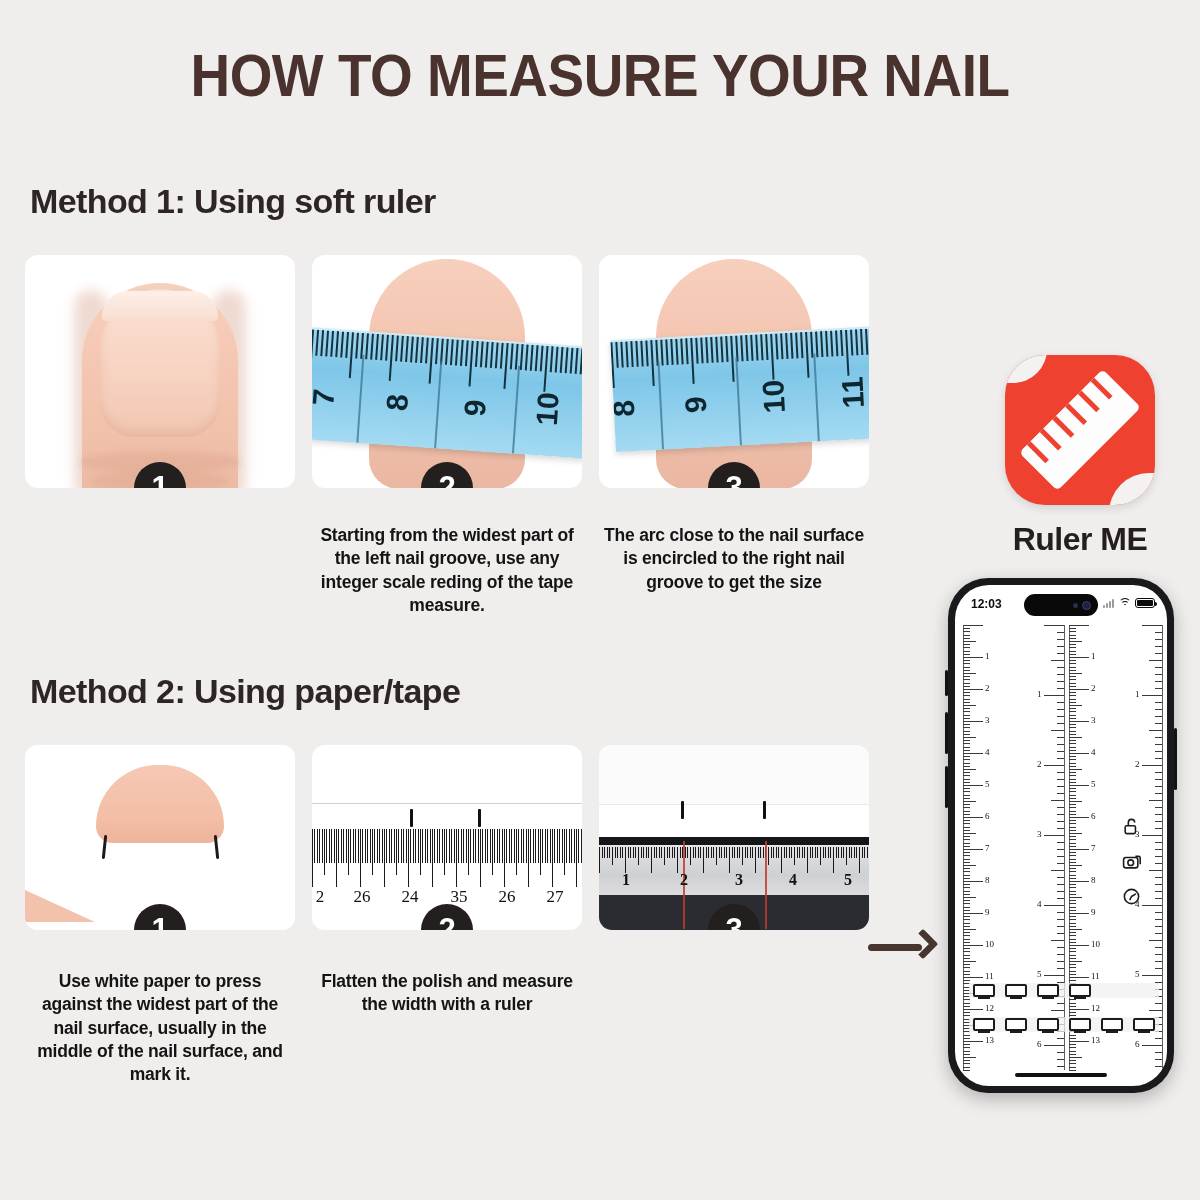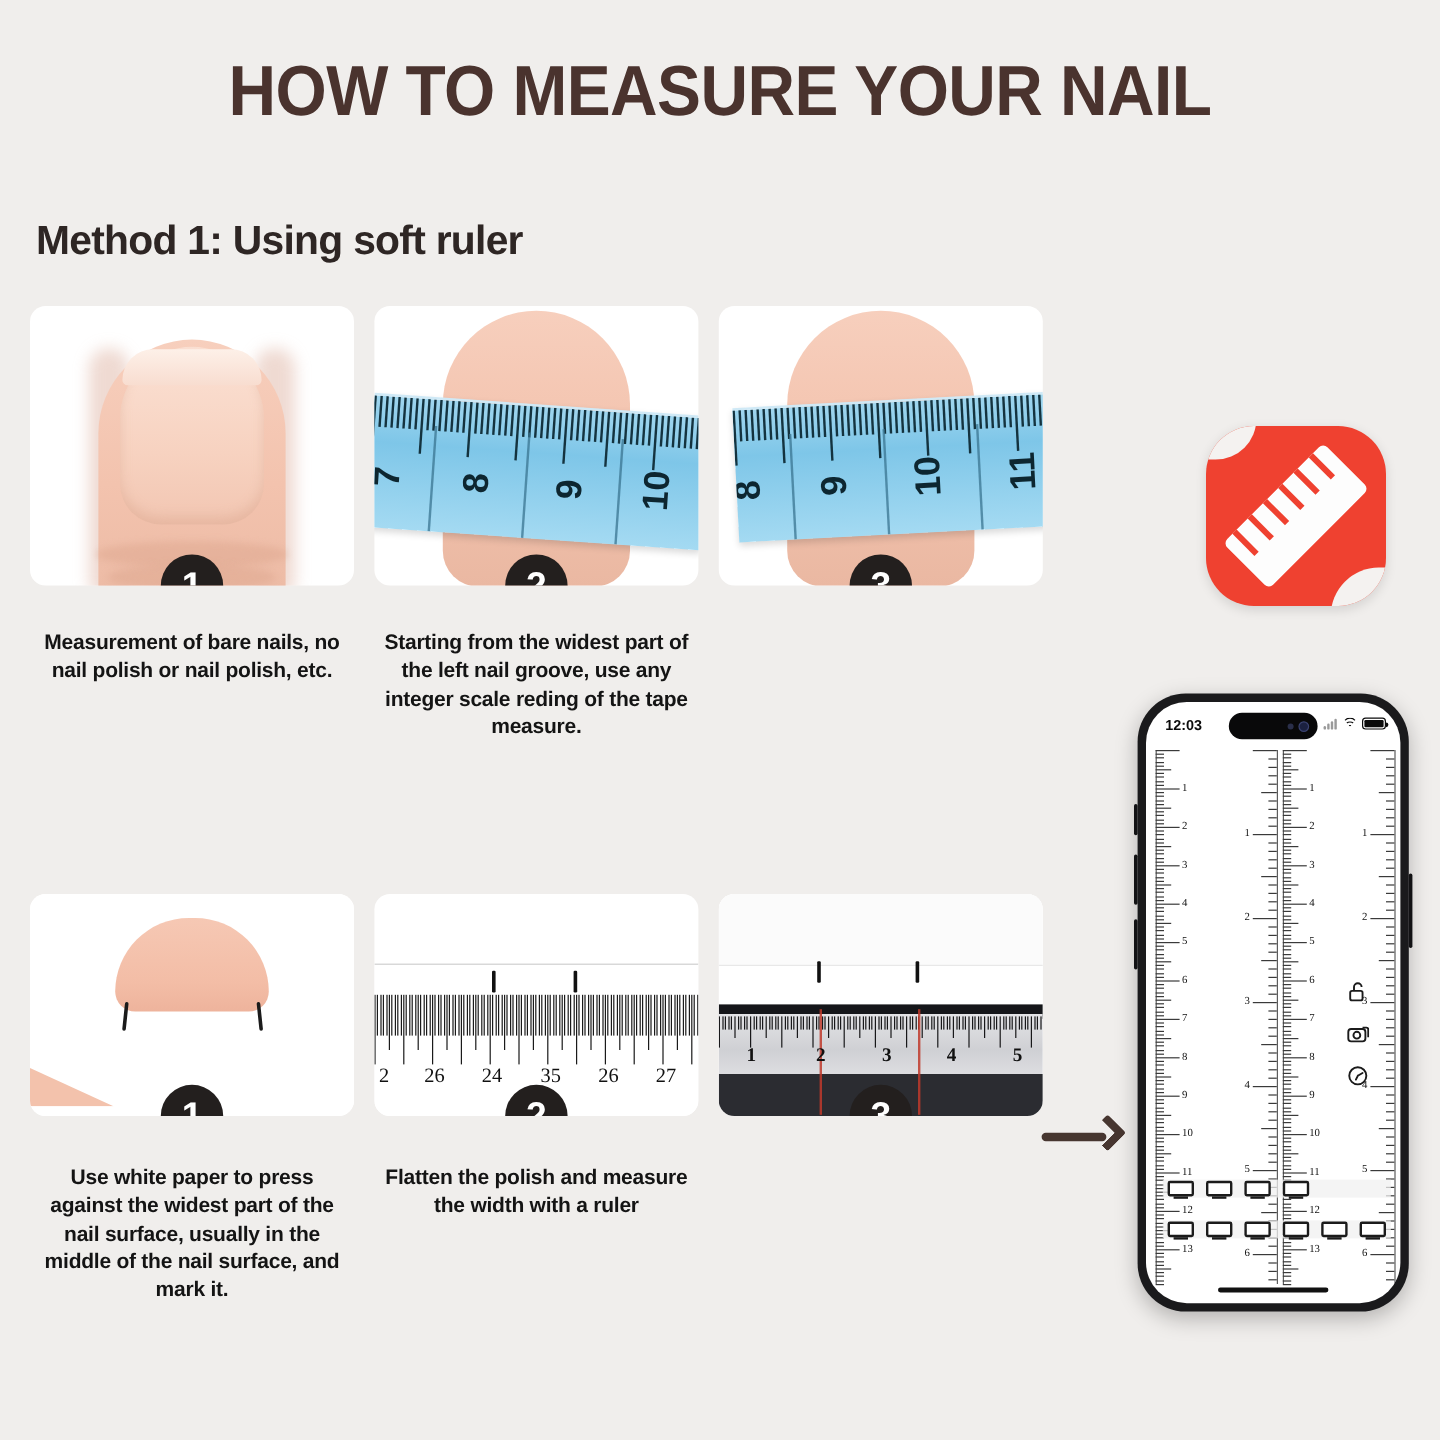--- a/index.html
+++ b/index.html
@@ -279,21 +279,20 @@
           <div class="finger-shadowL"></div>
             <div class="finger-shadowR"></div>
           <div class="finger-body"></div>
           <div class="nail-plate"></div>
           <div class="nail-tip"></div>
           <div class="knuckle k1"></div>
           <div class="knuckle k2"></div>
         </div>
         <div class="badge">1</div>
       </div>
-      <div class="caption">Measurement of bare nails, no nail polish or nail polish, etc.</div>
     </div>
 
     <div class="col">
       <div class="card">
         <div class="finger-wrap">
           <div class="finger-body" style="top:4px;height:230px"></div>
           <div class="tape tape-a">
             <div class="ticks" id="ticks-a">
                 <span class="tick" style="left:0px;height:46px"></span>
                 <span class="tick" style="left:5px;height:26px"></span>
@@ -428,23 +427,25 @@
             <div class="tape-line" style="left:124px"></div>
             <div class="tape-line" style="left:202px"></div>
             <div class="tape-num" style="left:2px;  top:50px">8</div>
             <div class="tape-num" style="left:74px; top:50px">9</div>
             <div class="tape-num" style="left:144px;top:46px">10</div>
             <div class="tape-num" style="left:224px;top:46px">11</div>
           </div>
         </div>
         <div class="badge">3</div>
       </div>
+      <div class="caption">The arc close to the nail surface is encircled to the right nail groove to get the size</div>
     </div>
   </div>
 
+  <div class="section-heading" id="m2-heading">Method 2: Using paper/tape</div>
 
   <div class="grid" id="grid2">
 
     <div class="col">
       <div class="card">
         <div class="paper-sheet">
           <div class="paper-dome"></div>
           <div class="mark markL"></div>
           <div class="mark markR"></div>
           <div class="corner-skin"></div>
@@ -726,20 +727,21 @@
       <div class="app-wave-br"></div>
       <div class="app-ruler" id="app-ruler-shape">
           <i style="top:12px"></i>
           <i style="top:30px"></i>
           <i style="top:48px"></i>
           <i style="top:66px"></i>
           <i style="top:84px"></i>
           <i style="top:102px"></i>
         </div>
     </div>
+    <div class="app-label">Ruler ME</div>
   </div>
 
   <div class="phone">
     <div class="side-btn" style="left:-3px;top:92px;width:3px;height:26px"></div>
     <div class="side-btn" style="left:-3px;top:134px;width:3px;height:42px"></div>
     <div class="side-btn" style="left:-3px;top:188px;width:3px;height:42px"></div>
     <div class="side-btn" style="right:-3px;top:150px;width:3px;height:62px"></div>
 
     <div class="phone-screen">
 

